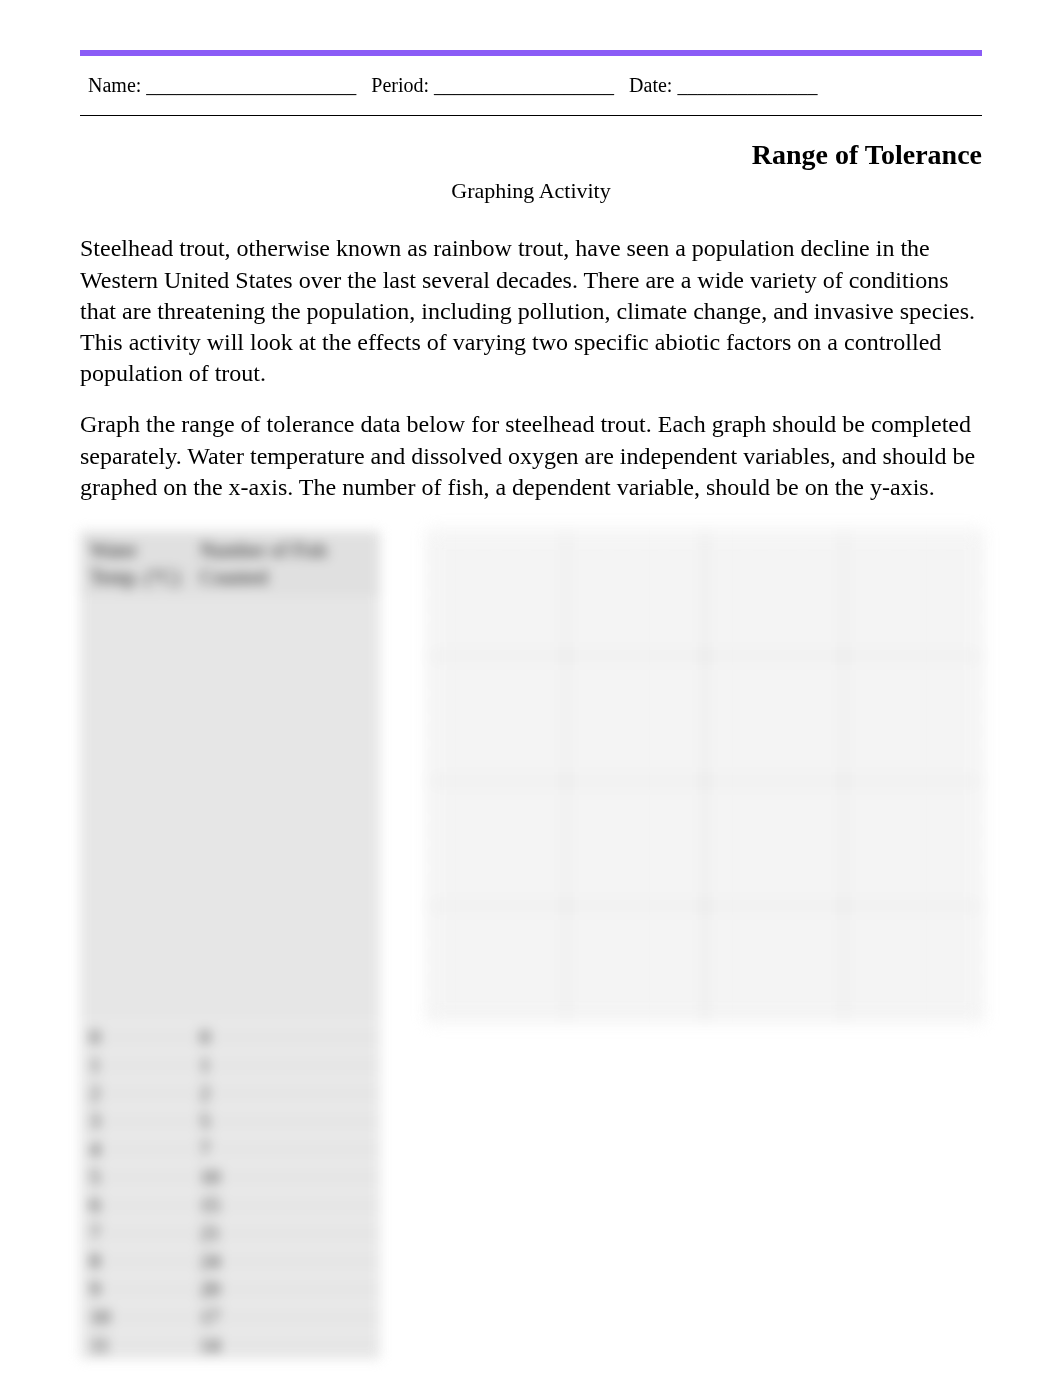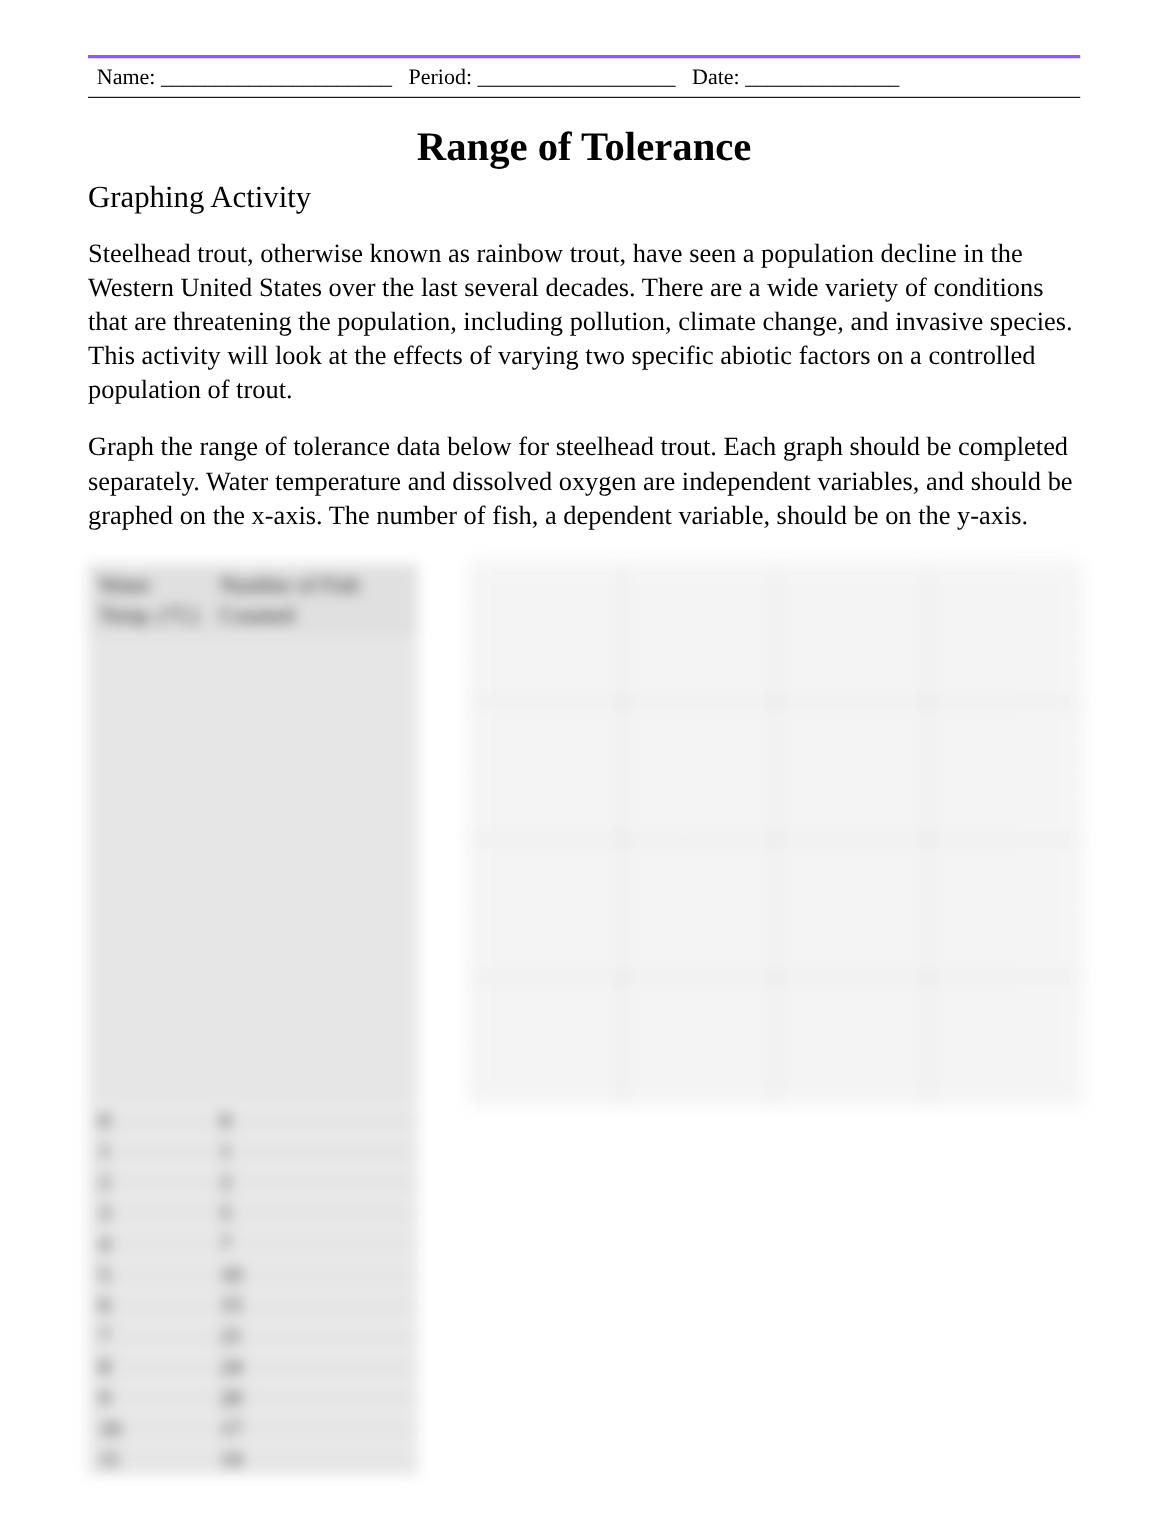--- a/index.html
+++ b/index.html
@@ -10,35 +10,35 @@
     body {
       font-family: "Times New Roman", Times, serif;
       background: #fff;
       width: 1062px;
       padding: 50px 80px;
       color: #000;
       font-size: 20px;
       line-height: 1.35;
     }
     .header-line {
-      border-top: 3px solid #8b5cf6;
+      border-top: 6px solid #8b5cf6;
       border-bottom: 1px solid #000;
-      padding: 4px 8px;
+      padding: 16px 8px;
       margin-bottom: 20px;
       font-size: 20px;
     }
     .title {
+      text-align: right;
+      font-size: 28px;
+      margin-bottom: 2px;
+    }
+    .subtitle {
       text-align: center;
-      font-size: 37px;
-      margin-bottom: 2px;
-    }
-    .subtitle {
-      text-align: left;
-      font-size: 28px;
-      margin-bottom: 17px;
+      font-size: 22px;
+      margin-bottom: 28px;
     }
     .para {
       margin-bottom: 20px;
       font-size: 24px;
       line-height: 1.3;
     }
     .content-row {
       display: flex;
       gap: 48px;
       margin-top: 28px;

